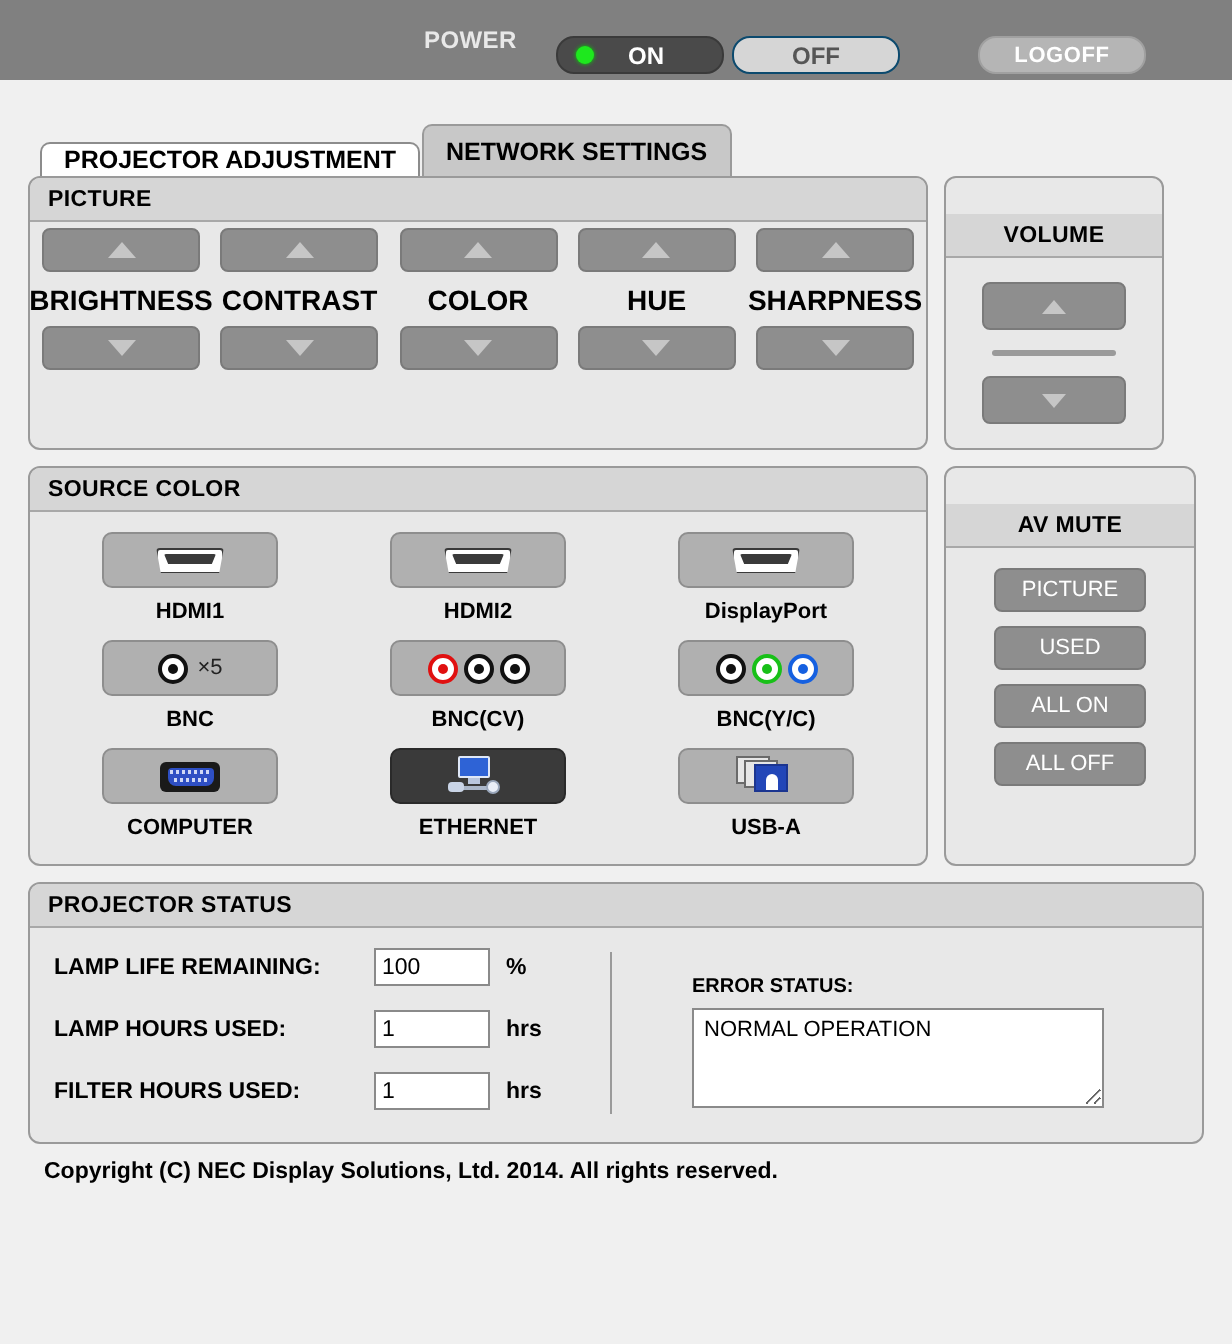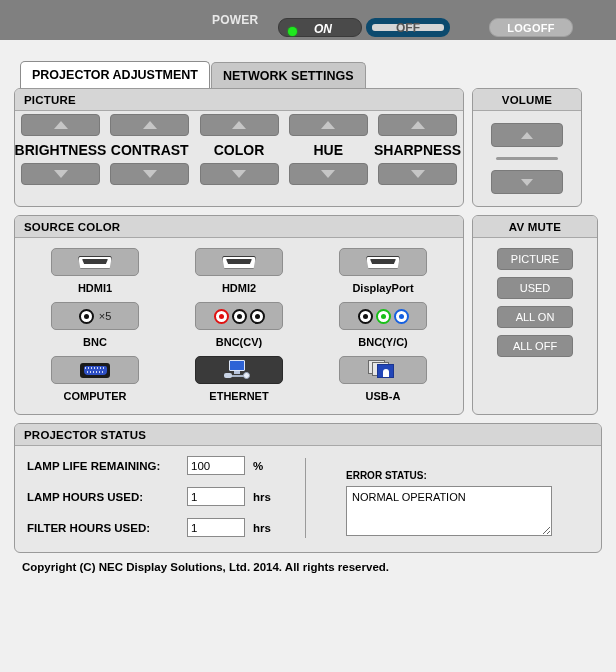--- a/index.html
+++ b/index.html
@@ -22,41 +22,40 @@
   .power-label {
     position: absolute; left: 212px;
     font-size: 12px; font-weight: bold; color: #e8e8e8;
     letter-spacing: 0.2px;
   }
   .pwr-on {
     position: absolute; left: 278px; top: 18px;
     width: 84px; height: 19px;
     background: #4a4a4a;
     border-radius: 9px;
-    display: flex; align-items: flex-end;
+    display: flex; align-items: center;
     border: 1px solid #3a3a3a;
-    font-style: italic;
   }
   .pwr-led {
     width: 9px; height: 9px; border-radius: 50%;
     background: #1ee81e;
     margin-left: 9px;
     box-shadow: 0 0 2px #0d0;
   }
   .pwr-on-text {
     flex: 1; text-align: center;
     font-size: 12px; font-weight: bold; color: #ffffff;
     padding-right: 12px;
   }
   .pwr-off {
     position: absolute; left: 366px; top: 18px;
     width: 84px; height: 19px;
     background: #d6d6d6;
     border-radius: 9px;
-    border: 6px solid #0c4a6e;
+    border: 1px solid #0c4a6e;
     display: flex; align-items: center; justify-content: center;
     font-size: 12px; font-weight: bold; color: #555;
   }
   .logoff {
     position: absolute; left: 489px; top: 18px;
     width: 84px; height: 19px;
     background: #b5b5b5;
     border-radius: 9px;
     border: 1px solid #a0a0a0;
     display: flex; align-items: center; justify-content: center;
@@ -80,42 +79,42 @@
     font-size: 12.5px; font-weight: bold; color: #000;
     border: 1px solid #9a9a9a;
     border-bottom: none;
     border-radius: 5px 5px 0 0;
     background: #c8c8c8;
     margin-right: 1px;
   }
   .tab.active {
     background: #ffffff;
     border-color: #8c8c8c;
-    height: 27px;
+    height: 17px;
   }
 
   
   .main { padding: 0 14px; }
 
   .row { display: flex; gap: 8px; }
 
   .panel {
     border: 1px solid #9a9a9a;
     border-radius: 6px;
     background: #e8e8e8;
     overflow: hidden;
   }
   .panel-head {
     background: #d6d6d6;
     border-bottom: 1px solid #a8a8a8;
     padding: 5px 9px 4px 9px;
     font-size: 11.5px; font-weight: bold; color: #000;
     letter-spacing: 0.2px;
   }
-  .panel-head.center { text-align: center; }
+  .panel-head.center { text-align: center; margin-top: 18px; }
 
   
   .picture-panel { width: 450px; }
   .pic-grid { display: flex; justify-content: space-between; padding: 3px 6px 4px 6px; }
   .pic-col { width: 79px; display: flex; flex-direction: column; align-items: center; }
   .arrow-btn {
     width: 79px; height: 22px;
     background: #8e8e8e;
     border: 1px solid #7a7a7a;
     border-radius: 4px;

